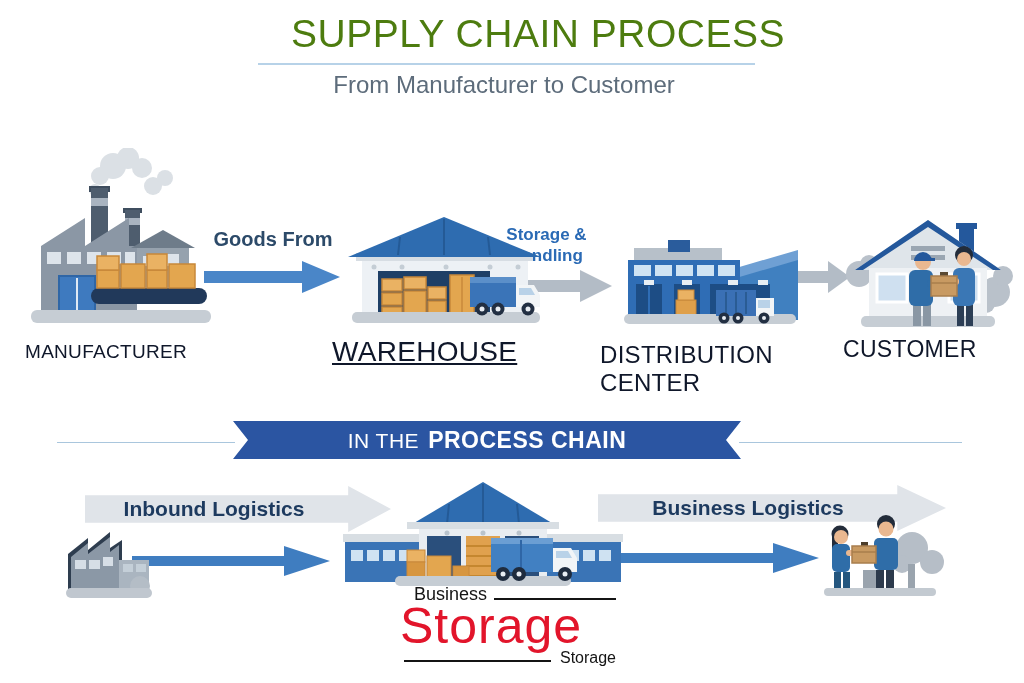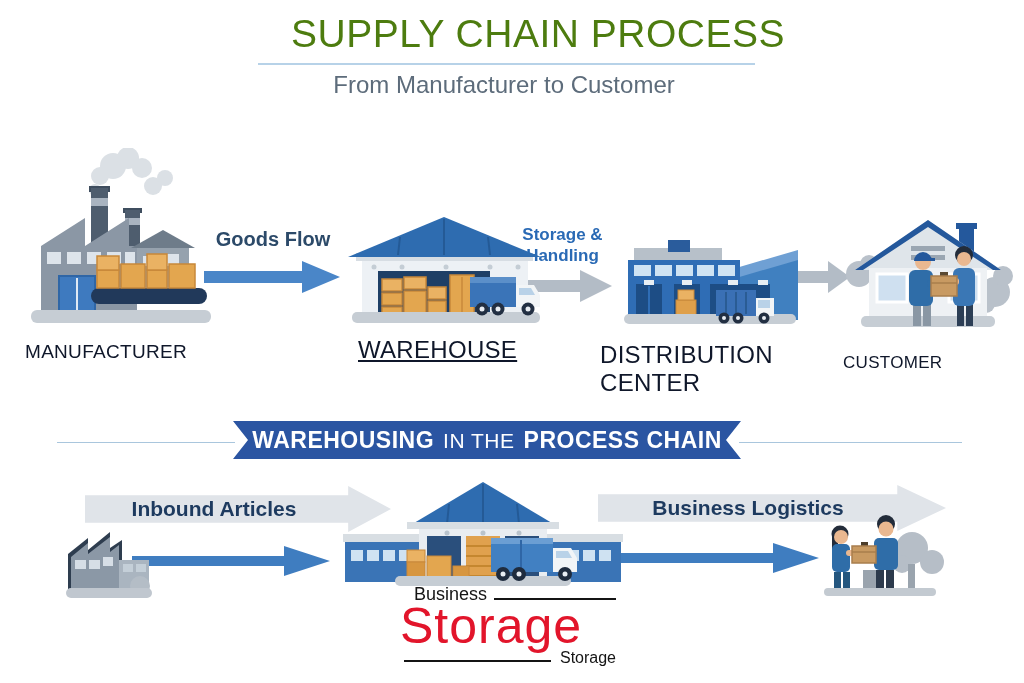--- a/index.html
+++ b/index.html
@@ -64,26 +64,26 @@
 </style>
 </head>
 <body>
 
 <div id="canvas">
 
   <div class="abs title">SUPPLY CHAIN PROCESS</div>
   <div class="abs title-divider"></div>
   <div class="abs subtitle">From Manufacturer to Customer</div>
 
-  <div class="abs connector-label z2" style="left:198px;top:228px;width:150px;">Goods Flow</div>
+  <div class="abs connector-label z2" style="left:198px;top:228px;width:150px;">Goods From</div>
   <svg class="abs z1" style="left:204px;top:260px;" width="138" height="34" viewBox="0 0 138 34">
     <polygon points="0,11 98,11 98,1 136,17 98,33 98,23 0,23" fill="#4a86c8"></polygon>
   </svg>
 
-  <div class="abs connector-label blue2 z2" style="left:495px;top:224px;width:135px;">
+  <div class="abs connector-label blue2 z2" style="left:479px;top:224px;width:135px;">
     <div>Storage &amp;</div>
     <div>Handling</div>
   </div>
   <svg class="abs z1" style="left:512px;top:268px;" width="102" height="36" viewBox="0 0 102 36">
     <polygon points="0,12 68,12 68,2 100,18 68,34 68,24 0,24" fill="#b3bcc6"></polygon>
   </svg>
 
   <svg class="abs z1" style="left:788px;top:258px;" width="64" height="38" viewBox="0 0 64 38">
     <polygon points="0,13 40,13 40,3 62,19 40,35 40,25 0,25" fill="#b3bcc6"></polygon>
   </svg>
@@ -168,21 +168,21 @@
       <polygon points="174,72 192,72 198,82 198,94 174,94" fill="#f2f5f7"></polygon>
       <polygon points="177,75 189,75 193,82 177,82" fill="#b9d2e8"></polygon>
       <circle cx="140" cy="96" r="6.5" fill="#222f42"></circle>
         <circle cx="140" cy="96" r="2.5" fill="#e8edf2"></circle>
       <circle cx="156" cy="96" r="6.5" fill="#222f42"></circle>
         <circle cx="156" cy="96" r="2.5" fill="#e8edf2"></circle>
       <circle cx="186" cy="96" r="6.5" fill="#222f42"></circle>
         <circle cx="186" cy="96" r="2.5" fill="#e8edf2"></circle>
     </g>
   </svg>
-  <div class="abs stage-label" style="left:358px;top:336px;width:205px;font-size:24px;text-decoration:underline;">WAREHOUSE</div>
+  <div class="abs stage-label" style="left:332px;top:336px;width:205px;font-size:28px;text-decoration:underline;">WAREHOUSE</div>
 
   <svg class="abs z3" style="left:618px;top:238px;" width="185" height="95" viewBox="0 0 185 95">
     <rect x="16" y="10" width="88" height="14" fill="#b7c0c9"></rect>
     <rect x="50" y="2" width="22" height="12" fill="#2a5c9c"></rect>
     <polygon points="122,36 180,20 180,82 122,82" fill="#4080c0"></polygon>
     <polygon points="118,30 180,12 180,22 118,40" fill="#6fa0d4"></polygon>
     <rect x="10" y="22" width="112" height="60" fill="#2f6db5"></rect>
     <g fill="#cfe3f3">
       <rect x="16" y="27" width="17" height="11"></rect>
         <rect x="37" y="27" width="17" height="11"></rect>
@@ -254,34 +254,33 @@
       <circle cx="121" cy="47" r="7" fill="#eab890"></circle>
       <rect x="110" y="56" width="22" height="38" rx="6" fill="#3a77b5"></rect>
       <rect x="100" y="66" width="16" height="7" rx="3" fill="#eab890"></rect>
     </g>
     <g>
       <rect x="97" y="60" width="8" height="5" fill="#5b4a33"></rect>
       <rect x="88" y="64" width="26" height="20" fill="#c89a62" stroke="#a87e4d" stroke-width="1.5"></rect>
       <line x1="88" y1="71" x2="114" y2="71" stroke="#a87e4d" stroke-width="1.5"></line>
     </g>
   </svg>
-  <div class="abs stage-label" style="left:843px;top:353px;width:170px;font-size:17px;">CUSTOMER</div>
+  <div class="abs stage-label" style="left:843px;top:336px;width:170px;font-size:23px;">CUSTOMER</div>
 
   <div class="abs ribbon-line" style="left:57px;width:178px;"></div>
   <div class="abs ribbon-line" style="left:739px;width:223px;"></div>
   <div class="abs ribbon">
     <div class="ribbon-text">
-      <span class="bold">WAREHOUSING</span>
       <span class="thin">IN THE</span>
       <span class="bold">PROCESS CHAIN</span>
     </div>
   </div>
 
   <div class="abs band" style="left:85px;top:486px;width:306px;height:46px;">
-    <span>Inbound Articles</span>
+    <span>Inbound Logistics</span>
   </div>
   <div class="abs band" style="left:598px;top:485px;width:348px;height:46px;">
     <span>Business Logistics</span>
   </div>
 
   <svg class="abs z2" style="left:132px;top:544px;" width="200" height="34" viewBox="0 0 200 34">
     <polygon points="0,12 152,12 152,2 198,17 152,32 152,22 0,22" fill="#3f7dc0"></polygon>
   </svg>
   <svg class="abs z2" style="left:616px;top:541px;" width="205" height="34" viewBox="0 0 205 34">
     <polygon points="0,12 157,12 157,2 203,17 157,32 157,22 0,22" fill="#3f7dc0"></polygon>

